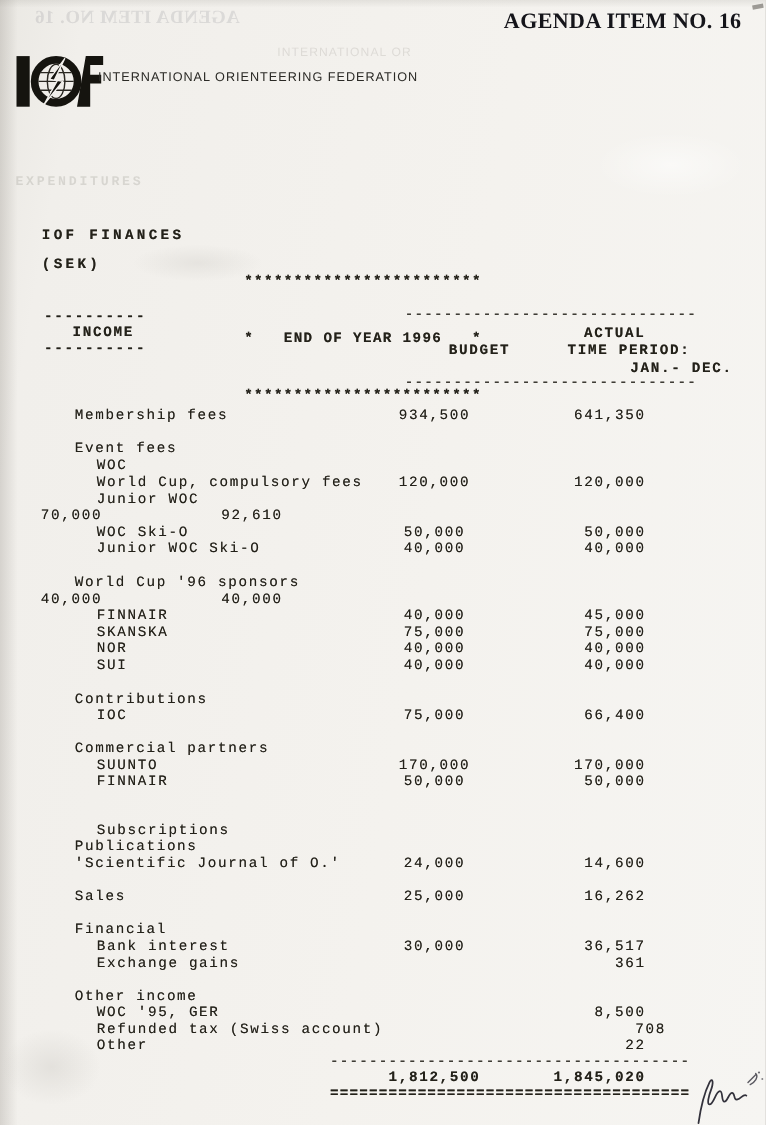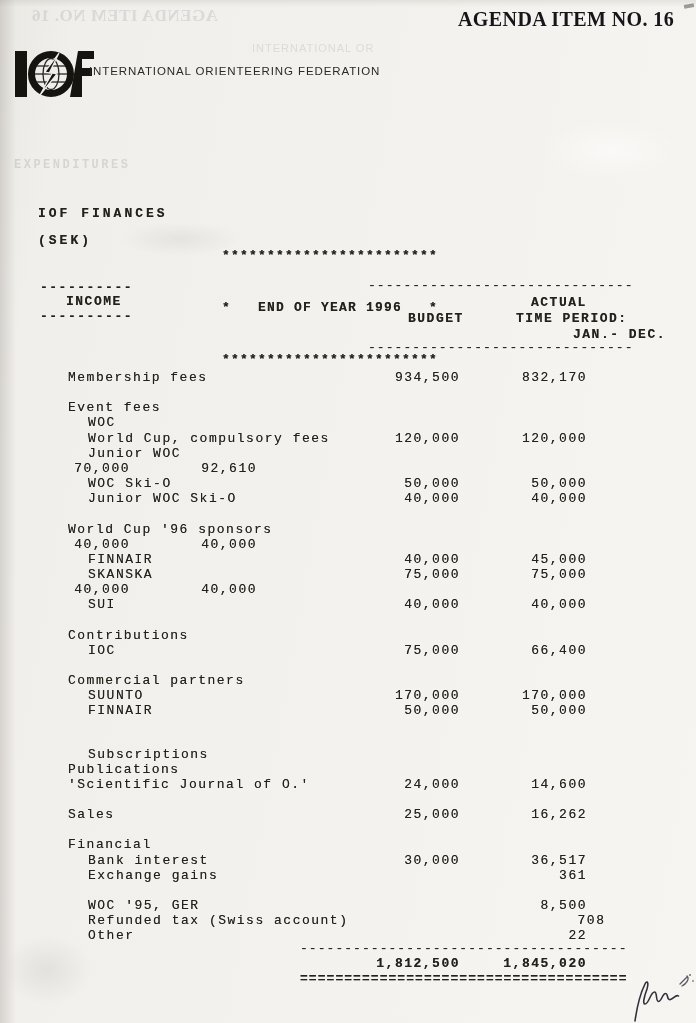--- a/index.html
+++ b/index.html
@@ -59,21 +59,21 @@
   .jd-h{left:533px;top:327px;margin-left:40px;}
   .rr2{left:368px;top:341px;line-height:13px;}
   
   .table{position:absolute;left:0;top:370px;width:696px;}
   .trow{display:flex;height:15.2px;line-height:15.2px;font-size:13px;
     letter-spacing:1.5px;white-space:pre;text-shadow:0 0 .5px rgba(45,42,36,.6);}
   .tlabel{flex:0 0 330px;padding-left:68px;box-sizing:border-box;overflow:visible;}
   .ind1{padding-left:88px;}
   .ind2{}
   .tnum{box-sizing:border-box;}
-  .budget{width:130px;text-align:right;}
+  .budget{width:130px;text-align:center;}
   .actual{width:127px;text-align:right;}
   .section + .section{margin-top:15px;}
   .sections .section:nth-child(6){margin-top:28px;}
   .sep{padding-left:300px;font-size:13px;line-height:12px;letter-spacing:1.05px;
     white-space:pre;text-shadow:0 0 .5px rgba(45,42,36,.6);}
   .totals{margin-top:1px;font-weight:bold;}
   .drule{padding-left:300px;font-size:13px;line-height:14px;letter-spacing:1.05px;
     font-weight:bold;white-space:pre;text-shadow:0 0 .5px rgba(45,42,36,.6);}
   .signature{position:absolute;left:626px;top:963px;}
 </style>
@@ -122,37 +122,37 @@
   <div class="abs tw rrule rr1">------------------------------</div>
   <div class="abs tw twb actual-h">ACTUAL</div>
   <div class="abs tw twb budget-h">BUDGET</div>
   <div class="abs tw twb tp-h">TIME PERIOD:</div>
   <div class="abs tw twb jd-h">JAN.- DEC.</div>
   <div class="abs tw rrule rr2">------------------------------</div>
 
   <div class="table">
     <div class="sections">
         <div class="section">
-          <div class="trow"><span class="tlabel ind0">Membership fees</span><span class="tnum budget">934,500</span><span class="tnum actual">832,170</span></div>
+          <div class="trow"><span class="tlabel ind0">Membership fees</span><span class="tnum budget">934,500</span><span class="tnum actual">641,350</span></div>
         </div>
         <div class="section">
           <div class="trow"><span class="tlabel ind0">Event fees</span><span class="tnum budget"></span><span class="tnum actual"></span></div>
           <div class="trow"><span class="tlabel ind1">WOC</span><span class="tnum budget"></span><span class="tnum actual"></span></div>
           <div class="trow"><span class="tlabel ind1">World Cup, compulsory fees</span><span class="tnum budget">120,000</span><span class="tnum actual">120,000</span></div>
           <div class="trow"><span class="tlabel ind1">Junior WOC</span><span class="tnum budget"></span><span class="tnum actual"></span></div>
           <div class="trow"><span class="tnum budget">70,000</span><span class="tnum actual">92,610</span></div>
           <div class="trow"><span class="tlabel ind1">WOC Ski-O</span><span class="tnum budget">50,000</span><span class="tnum actual">50,000</span></div>
           <div class="trow"><span class="tlabel ind1">Junior WOC Ski-O</span><span class="tnum budget">40,000</span><span class="tnum actual">40,000</span></div>
         </div>
         <div class="section">
           <div class="trow"><span class="tlabel ind0">World Cup '96 sponsors</span><span class="tnum budget"></span><span class="tnum actual"></span></div>
           <div class="trow"><span class="tnum budget">40,000</span><span class="tnum actual">40,000</span></div>
           <div class="trow"><span class="tlabel ind1">FINNAIR</span><span class="tnum budget">40,000</span><span class="tnum actual">45,000</span></div>
           <div class="trow"><span class="tlabel ind1">SKANSKA</span><span class="tnum budget">75,000</span><span class="tnum actual">75,000</span></div>
-          <div class="trow"><span class="tnum budget">40,000</span><span class="tnum actual">40,000</span></div>
+          <div class="trow"><span class="tlabel ind1">NOR</span><span class="tnum budget">40,000</span><span class="tnum actual">40,000</span></div>
           <div class="trow"><span class="tlabel ind1">SUI</span><span class="tnum budget">40,000</span><span class="tnum actual">40,000</span></div>
         </div>
         <div class="section">
           <div class="trow"><span class="tlabel ind0">Contributions</span><span class="tnum budget"></span><span class="tnum actual"></span></div>
           <div class="trow"><span class="tlabel ind1">IOC</span><span class="tnum budget">75,000</span><span class="tnum actual">66,400</span></div>
         </div>
         <div class="section">
           <div class="trow"><span class="tlabel ind0">Commercial partners</span><span class="tnum budget"></span><span class="tnum actual"></span></div>
           <div class="trow"><span class="tlabel ind1">SUUNTO</span><span class="tnum budget">170,000</span><span class="tnum actual">170,000</span></div>
           <div class="trow"><span class="tlabel ind1">FINNAIR</span><span class="tnum budget">50,000</span><span class="tnum actual">50,000</span></div>
@@ -164,20 +164,21 @@
         </div>
         <div class="section">
           <div class="trow"><span class="tlabel ind0">Sales</span><span class="tnum budget">25,000</span><span class="tnum actual">16,262</span></div>
         </div>
         <div class="section">
           <div class="trow"><span class="tlabel ind0">Financial</span><span class="tnum budget"></span><span class="tnum actual"></span></div>
           <div class="trow"><span class="tlabel ind1">Bank interest</span><span class="tnum budget">30,000</span><span class="tnum actual">36,517</span></div>
           <div class="trow"><span class="tlabel ind1">Exchange gains</span><span class="tnum budget"></span><span class="tnum actual">361</span></div>
         </div>
         <div class="section">
+          <div class="trow"><span class="tlabel ind0">Other income</span><span class="tnum budget"></span><span class="tnum actual"></span></div>
           <div class="trow"><span class="tlabel ind1">WOC '95, GER</span><span class="tnum budget"></span><span class="tnum actual">8,500</span></div>
           <div class="trow"><span class="tlabel ind1">Refunded tax (Swiss account)</span><span class="tnum budget"></span><span class="tnum actual">708</span></div>
           <div class="trow"><span class="tlabel ind1">Other</span><span class="tnum budget"></span><span class="tnum actual">22</span></div>
         </div>
       </div>
     <div class="sep">-------------------------------------</div>
     <div class="trow totals">
       <span class="tlabel"></span>
       <span class="tnum budget">1,812,500</span>
       <span class="tnum actual">1,845,020</span>

